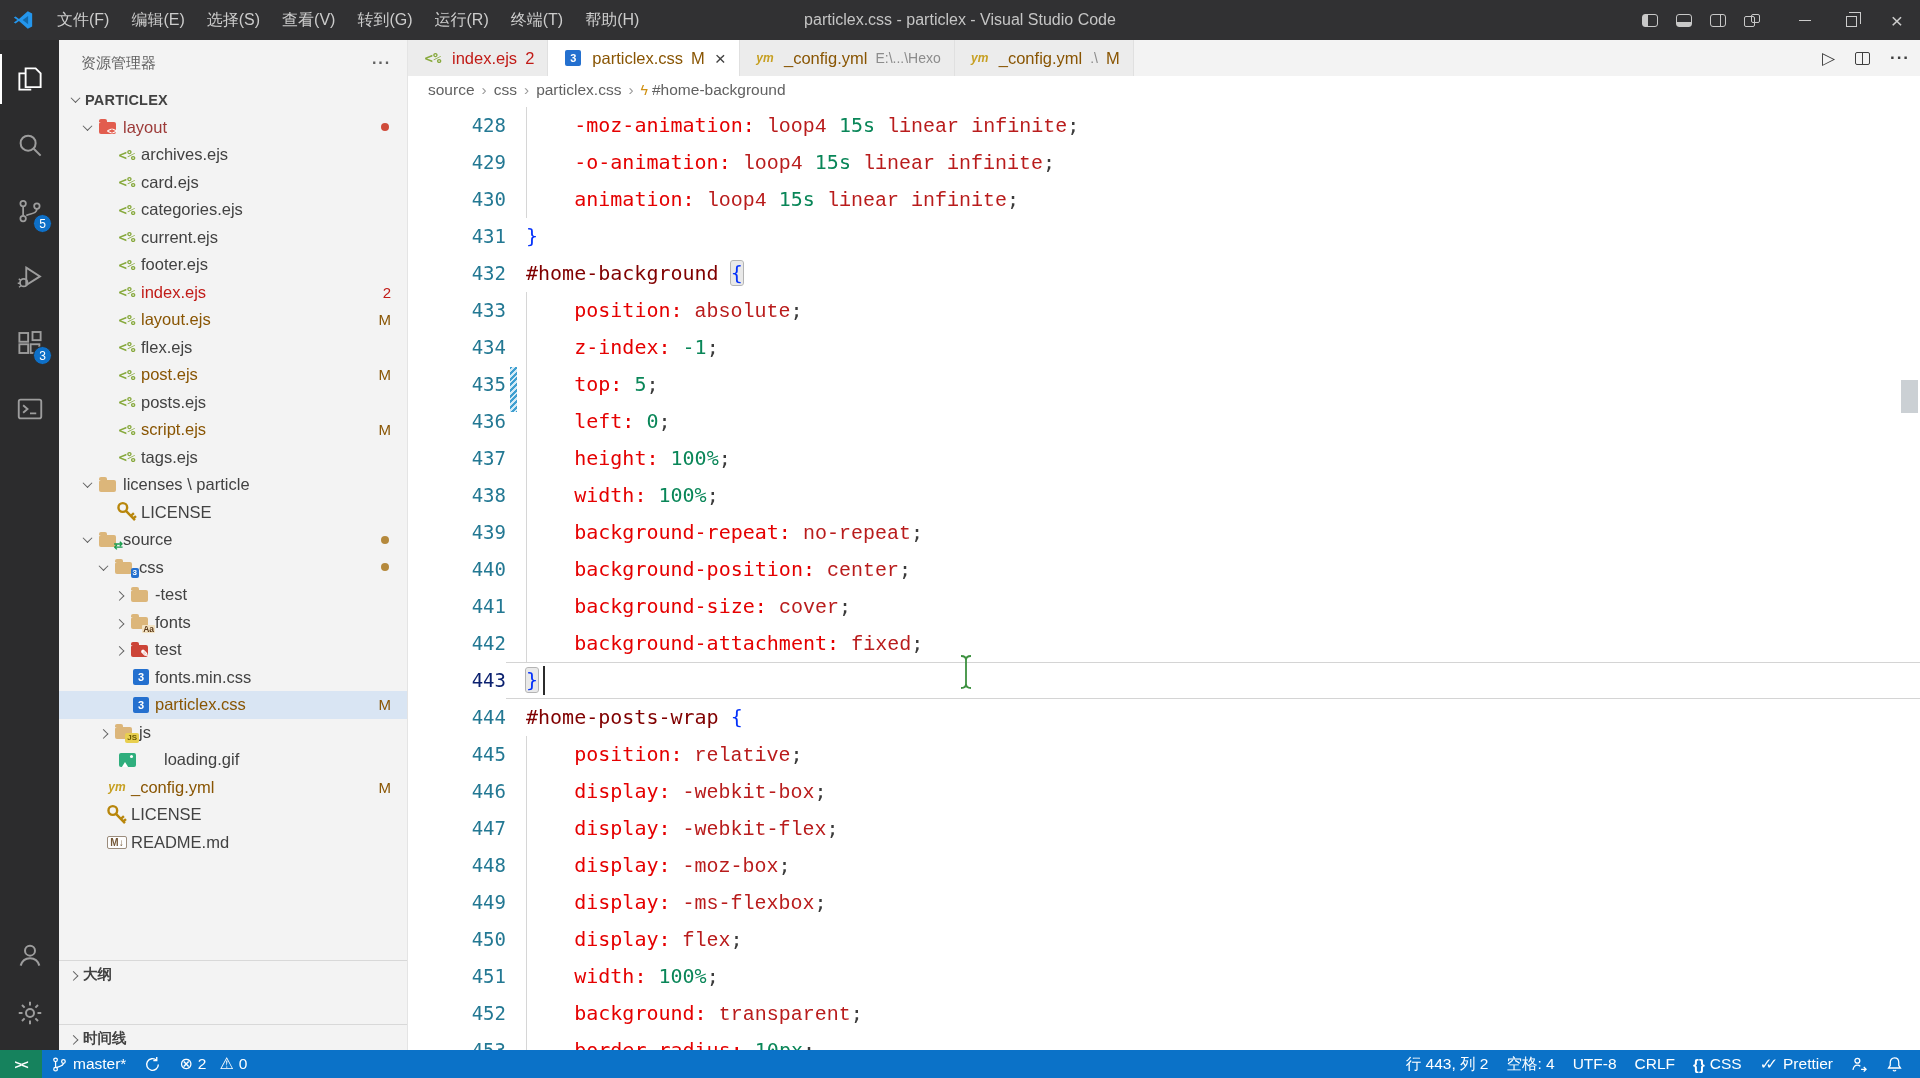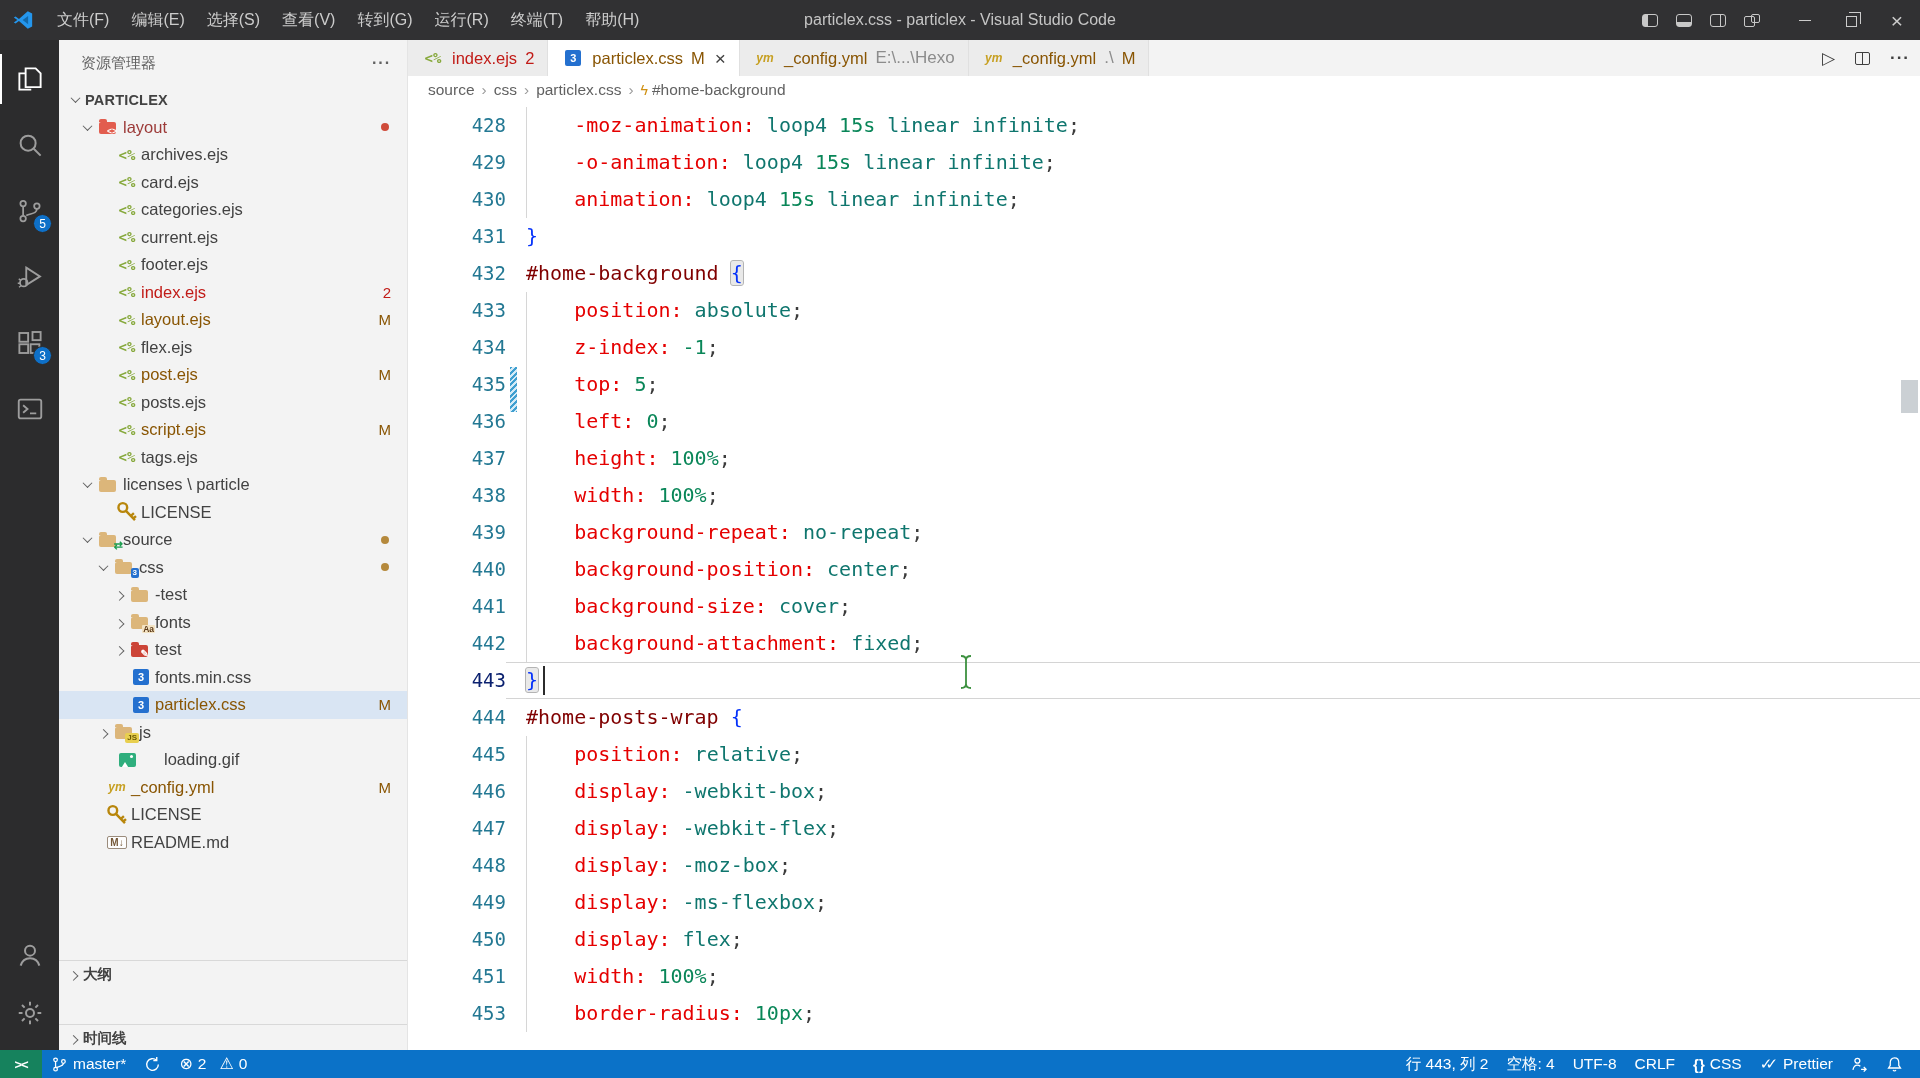--- a/index.html
+++ b/index.html
@@ -99,21 +99,21 @@
   .editor { flex:1; display:flex; flex-direction:column; background:#fff; border-left:1px solid #e4e4e4; position:relative; }
   .tabbar { height:36px; background:#f3f3f3; display:flex; align-items:stretch; position:relative; flex:none; }
   .tab { display:flex; align-items:center; padding:0 13px; background:#ececec; border-right:1px solid #e0e0e0;
     font-size:16.5px; color:#6a6a6a; white-space:nowrap; }
   .tab.active { background:#ffffff; }
   .tab .ticon { margin:0 7px 0 0; }
   .tab-label.mod { color:#895503; }
   .tab-label.err { color:#c11b17; }
   .tab-badge { margin-left:8px; color:#c11b17; }
   .tab-suffix { margin-left:8px; color:#895503; }
-  .tab-desc { margin-left:8px; font-size:17px; color:#8c8c8c; }
+  .tab-desc { margin-left:8px; font-size:14px; color:#8c8c8c; }
   .tab-close { margin-left:10px; color:#424242; font-size:19px; line-height:1; }
   .editor-actions { position:absolute; right:10px; top:0; height:36px; display:flex; align-items:center;
     gap:20px; color:#3f3f3f; font-size:17px; }
   .split-glyph { width:15px; height:13px; border:1.5px solid #3f3f3f; border-radius:2px; position:relative; }
   .split-glyph::before { content:""; position:absolute; left:6px; top:0; bottom:0; border-left:1.5px solid #3f3f3f; }
   .more-glyph { font-weight:bold; letter-spacing:1px; }
 
   .breadcrumb { height:27px; display:flex; align-items:center; padding-left:20px; font-size:15.5px;
     color:#616161; background:#fff; flex:none; }
   .bc-sep { margin:0 7px; color:#9a9a9a; }
@@ -122,21 +122,21 @@
 
   
   .codearea { position:relative; flex:1; overflow:hidden; font-family:"DejaVu Sans Mono",monospace;
     font-size:20px; padding-top:4px; }
   .cl { position:relative; height:37px; line-height:37px; white-space:pre; }
   .ln { position:absolute; left:0; top:0; width:98px; text-align:right; color:#237893; font-size:19px; }
   .ln.lncur { color:#0b216f; }
   .lt { display:block; padding-left:118px; }
   .tk-w { color:#1e1e1e; }
   .tk-p { color:#e50000;margin-top:11px; }
-  .tk-v { color:#0f766e; }
+  .tk-v { color:#b91c1c;font-family:Liberation Mono, monospace; }
   .tk-n { color:#098658; }
   .tk-s { color:#3b3b3b; }
   .tk-sel { color:#800000; }
   .tk-b { color:#0431fa; }
   .tk-bm { color:#0431fa; background:#e9e9e9; outline:1px solid #b4b4b4; border-radius:2px; }
   .cl.ig::before { content:""; position:absolute; left:118px; top:0; bottom:0; border-left:1px solid #d6d6d6; }
   .cl.cur::before { content:""; position:absolute; left:98px; right:0; top:0; border-top:1px solid #d4d4d4; }
   .cl.cur::after { content:""; position:absolute; left:98px; right:0; bottom:0; border-bottom:1px solid #d4d4d4; }
   .gitbar { position:absolute; left:102px; top:1px; width:7px; height:45px;
     background:repeating-linear-gradient(135deg,#3f9fd0 0 2px,#d5ebf7 2px 4px); }
@@ -618,20 +618,21 @@
         <div class="cl ig"><span class="ln">442</span><span class="lt"><span class="tk-w">    </span><span class="tk-p">background-attachment:</span><span class="tk-w"> </span><span class="tk-v">fixed</span><span class="tk-s">;</span></span></div>
         <div class="cl cur"><span class="ln lncur">443</span><span class="lt"><span class="tk-bm">}</span></span><span class="caret"></span></div>
         <div class="cl"><span class="ln">444</span><span class="lt"><span class="tk-sel">#home-posts-wrap</span><span class="tk-w"> </span><span class="tk-b">{</span></span></div>
         <div class="cl ig"><span class="ln">445</span><span class="lt"><span class="tk-w">    </span><span class="tk-p">position:</span><span class="tk-w"> </span><span class="tk-v">relative</span><span class="tk-s">;</span></span></div>
         <div class="cl ig"><span class="ln">446</span><span class="lt"><span class="tk-w">    </span><span class="tk-p">display:</span><span class="tk-w"> </span><span class="tk-v">-webkit-box</span><span class="tk-s">;</span></span></div>
         <div class="cl ig"><span class="ln">447</span><span class="lt"><span class="tk-w">    </span><span class="tk-p">display:</span><span class="tk-w"> </span><span class="tk-v">-webkit-flex</span><span class="tk-s">;</span></span></div>
         <div class="cl ig"><span class="ln">448</span><span class="lt"><span class="tk-w">    </span><span class="tk-p">display:</span><span class="tk-w"> </span><span class="tk-v">-moz-box</span><span class="tk-s">;</span></span></div>
         <div class="cl ig"><span class="ln">449</span><span class="lt"><span class="tk-w">    </span><span class="tk-p">display:</span><span class="tk-w"> </span><span class="tk-v">-ms-flexbox</span><span class="tk-s">;</span></span></div>
         <div class="cl ig"><span class="ln">450</span><span class="lt"><span class="tk-w">    </span><span class="tk-p">display:</span><span class="tk-w"> </span><span class="tk-v">flex</span><span class="tk-s">;</span></span></div>
         <div class="cl ig"><span class="ln">451</span><span class="lt"><span class="tk-w">    </span><span class="tk-p">width:</span><span class="tk-w"> </span><span class="tk-n">100%</span><span class="tk-s">;</span></span></div>
+        <div class="cl ig"><span class="ln">452</span><span class="lt"><span class="tk-w">    </span><span class="tk-p">background:</span><span class="tk-w"> </span><span class="tk-v">transparent</span><span class="tk-s">;</span></span></div>
         <div class="cl ig"><span class="ln">453</span><span class="lt"><span class="tk-w">    </span><span class="tk-p">border-radius:</span><span class="tk-w"> </span><span class="tk-n">10px</span><span class="tk-s">;</span></span></div>
         <div class="vscroll"></div>
         <div class="ibeam"><svg width="18" height="36">
             <use href="#sym-ibeam"></use>
           </svg></div>
       </div>
   </div>
 </div>
 
 <div class="statusbar" id="statusbar" style="background: rgb(11, 114, 200);">

